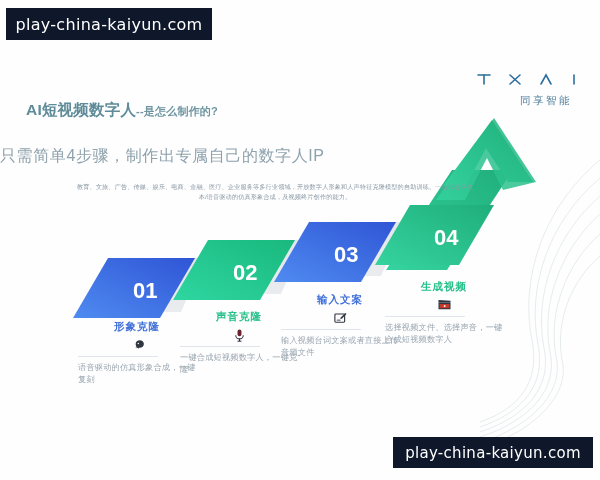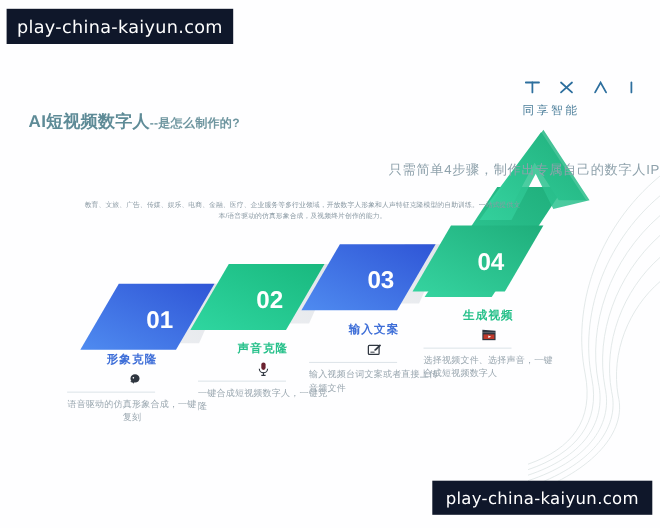--- a/index.html
+++ b/index.html
@@ -42,27 +42,27 @@
   #page-title .sub{ font-size:11px; font-weight:700; color:#6f96a0; }
 
   #brand{ position:absolute; right:20px; top:70px; text-align:center; width:150px; }
   #brand .glyphs{
     display:flex; justify-content:flex-end; gap:17px; align-items:center;
     height:18px; padding-right:2px;
   }
   #brand svg{ display:block; }
   #brand .cn{
     margin-top:6px; font-size:10.5px; color:#4d7f9b; letter-spacing:2.5px;
-    text-align:center; padding-right:8px;
+    text-align:right; padding-right:8px;
   }
 
   
   #subtitle{
     position:absolute; left:0; right:0; top:146px;
-    text-align:right; font-size:12px; color:#8fa2ac; letter-spacing:.6px;
+    text-align:left; font-size:16px; color:#8fa2ac; letter-spacing:.6px;
   }
   #paragraph{
     position:absolute; left:75px; top:182px; width:400px;
     font-size:6.2px; line-height:10px; color:#8a99a3;
     text-align:center; letter-spacing:.1px;
   }
 
   
   #stage{ position:absolute; left:0; top:0; width:600px; height:480px; }
 
@@ -76,21 +76,21 @@
   }
   .step .rule{
     margin-top:3px; height:1px; background:#dfe5ea; width:80px;
   }
   .step .desc{
     margin-top:5px; font-size:8.2px; line-height:12px; color:#9aa7b0;
     letter-spacing:.2px;
   }
   .ico{ width:15px; height:15px; display:inline-block; flex:0 0 auto; }
 
-  #step1{ left:61px; top:320px;text-align:center; }
+  #step1{ left:78px; top:320px; }
   #step2{ left:180px; top:310px; }
   #step3{ left:281px; top:293px; }
   #step4{ left:385px; top:280px; }
 
   #step1 .label{ color:#3f6fd8; }
   #step2 .label{ color:#26c08a; }
   #step3 .label{ color:#3f6fd8; }
   #step4 .label{ color:#26c08a; }
 </style>
 </head>

